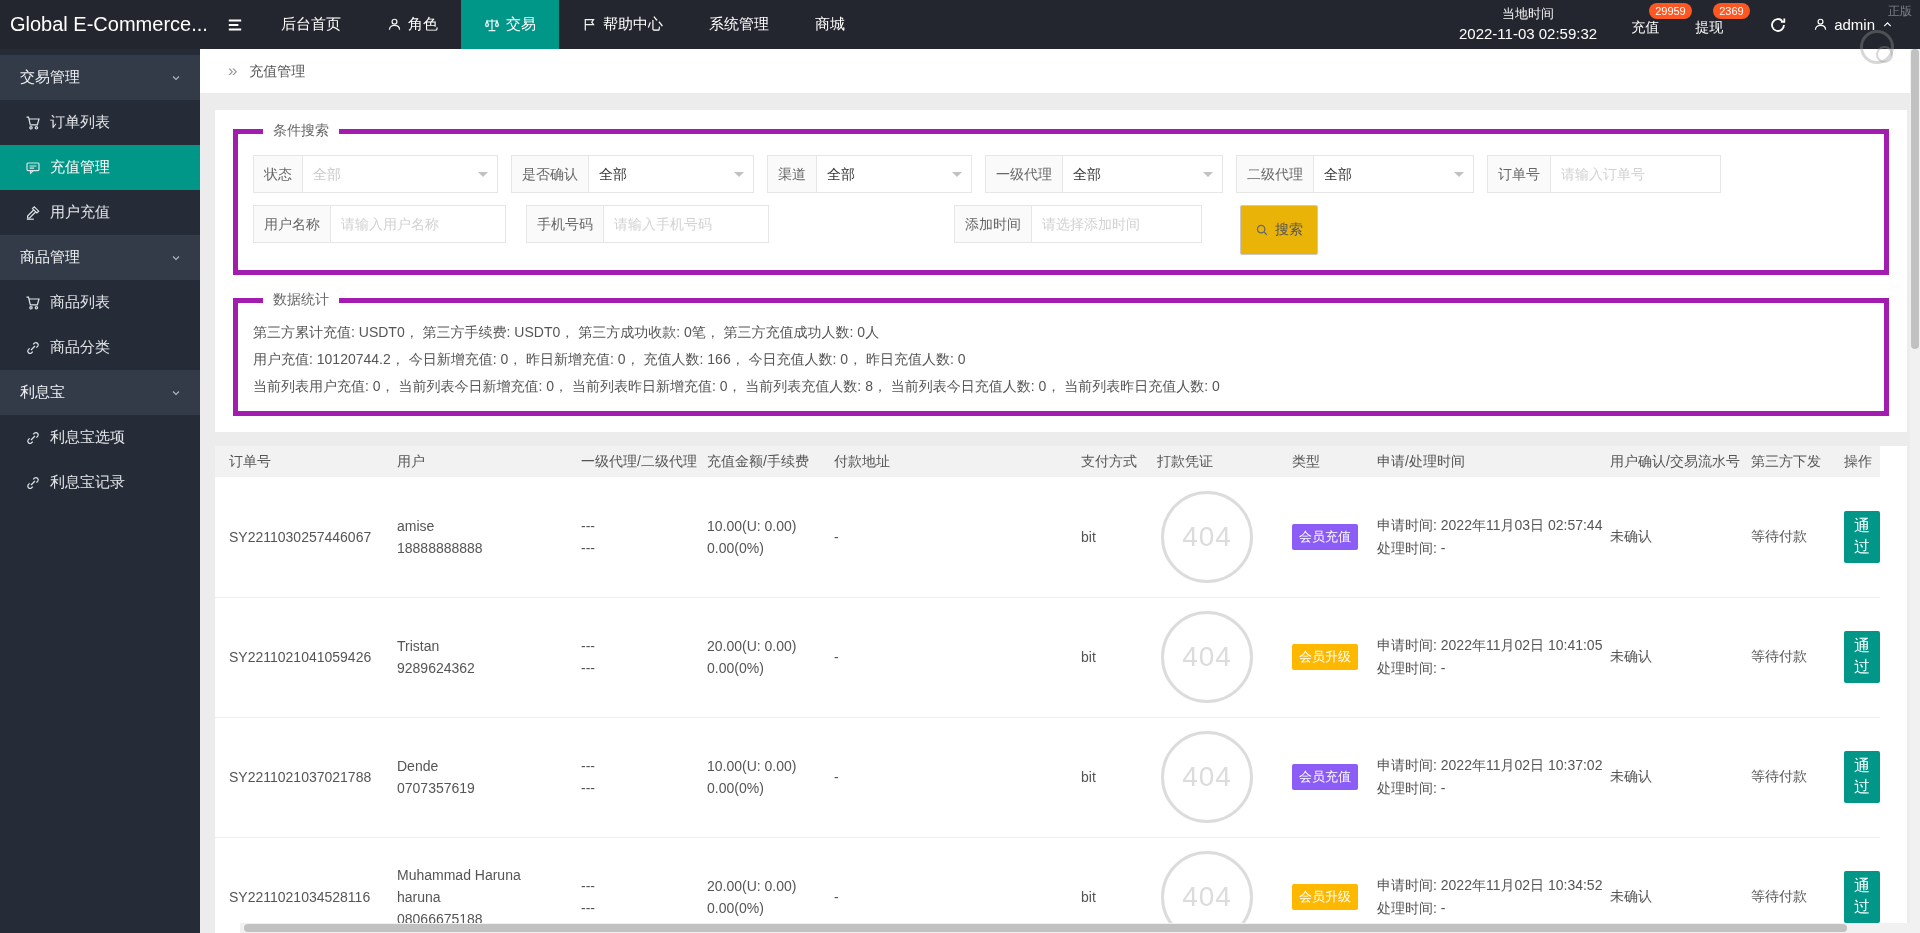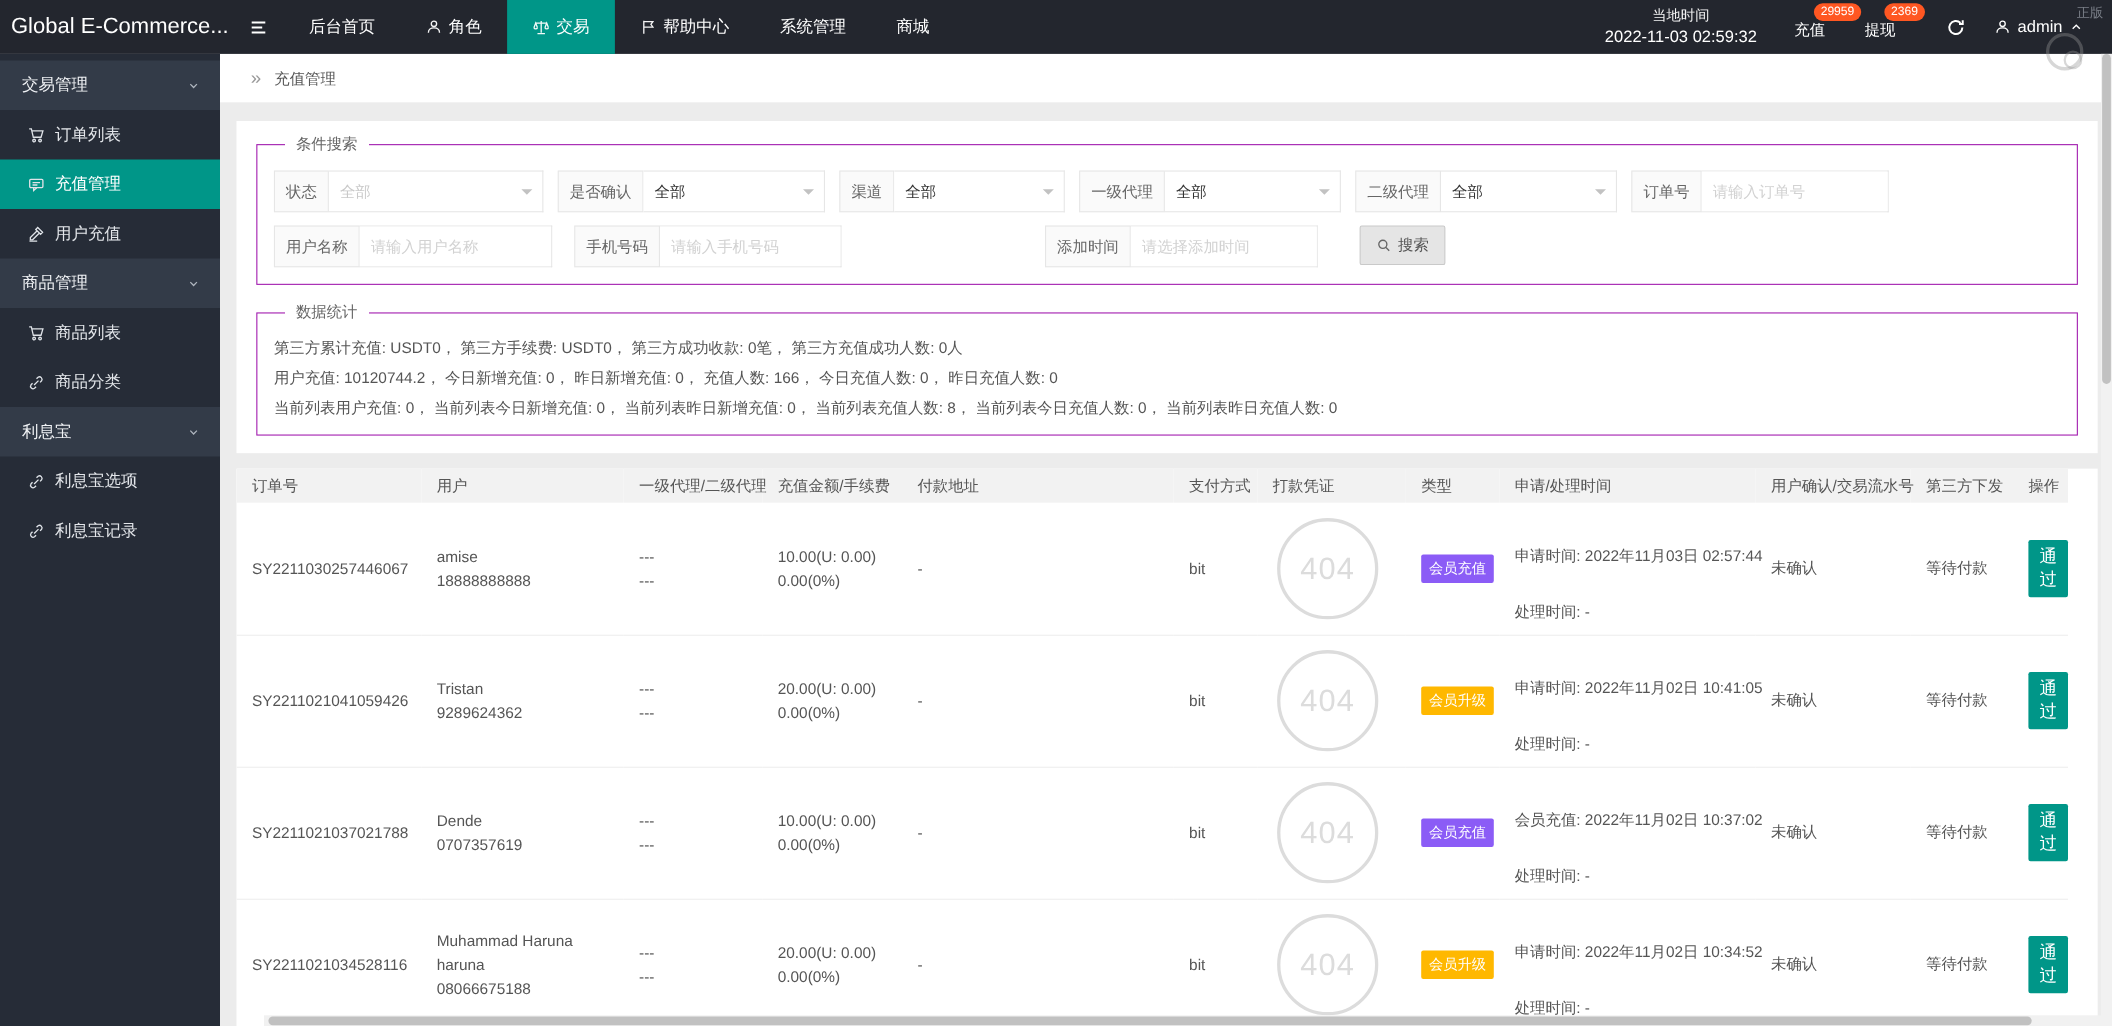--- a/index.html
+++ b/index.html
@@ -36,50 +36,50 @@
   .side-sub.active { background:#009688; color:#fff; }
 
   
   .main { position:absolute; left:200px; top:49px; width:1720px; height:884px; }
   .crumbbar { background:#fff; height:44px; line-height:44px; padding-left:28px; font-size:14px; color:#555; }
   .crumb-arrows { color:#999; font-size:17px; margin-right:8px; }
   .content { padding:17px 13px 0 15px; }
 
   .card { background:#fff; }
   .search-card { padding:12px 18px 16px; }
-  fieldset { border:1px solid #a21caf; padding:6px 15px 15px; }
+  fieldset { border:5px solid #a21caf; padding:6px 15px 15px; }
   legend { padding:0 10px; margin-left:10px; color:#666; font-size:14px; }
 
   .frow { display:flex; gap:13px; margin-top:9px; flex-wrap:nowrap; }
   .fgroup { display:flex; height:38px; }
   .flabel { background:#fafafa; border:1px solid #e6e6e6; color:#666; font-size:14px; padding:0 10px; line-height:36px; white-space:nowrap; }
   .fselect, .finput { position:relative; border:1px solid #e6e6e6; border-left:none; background:#fff; height:38px; }
   .fselect { line-height:36px; padding:0 26px 0 10px; font-size:14px; color:#333; cursor:pointer; }
   .fselect.muted { color:#c9c9c9; }
   .fselect .arrow { position:absolute; right:9px; top:16px; width:0; height:0; border:5px solid transparent; border-top-color:#c2c2c2; }
   .finput { border-left:none; }
   .finput input { border:none; outline:none; height:36px; width:100%; padding:0 10px; font-size:14px; color:#333; font-family:inherit; }
   .finput input::placeholder { color:#d2d2d2; }
-  .search-btn { height:36px; border:1px solid #c9c9c9; background:#e5e5e5; border-radius:2px; display:flex; align-items:center; gap:6px; padding:0 14px; font-size:14px; color:#555; cursor:pointer; }
+  .search-btn { height:50px; border:1px solid #c9c9c9; background:#eab308; border-radius:2px; display:flex; align-items:center; gap:6px; padding:0 14px; font-size:14px; color:#555; cursor:pointer; }
   .search-btn svg { color:#666; }
 
   .stats-fs { margin-top:16px; }
   .stat-line { font-size:14px; color:#555; margin-top:9px; }
 
   
   .table-card { margin-top:14px; overflow:hidden; height:540px; }
   table { border-collapse:collapse; table-layout:fixed; width:1665px; }
   th { background:#f2f2f2; font-weight:normal; font-size:14px; color:#555; text-align:left; height:31px; padding:0 0 0 14px; white-space:nowrap; }
   td { font-size:14px; color:#555; height:120px; padding:0 0 0 14px; border-bottom:1px solid #eeeeee; vertical-align:middle; }
   .two-line div { line-height:22px; }
   .img404 { width:92px; height:92px; border:3px solid #dcdcdc; border-radius:50%; display:flex; align-items:center; justify-content:center; font-size:28px; color:#dcdcdc; letter-spacing:1px; margin-left:4px; }
   .badge { display:inline-block; padding:4px 7px; border-radius:2px; color:#fff; font-size:13px; white-space:nowrap; }
   .badge--orange { background:#8b5cf6; }
   .badge--yellow { background:#ffb800; }
-  .time-cell div { line-height:23px; white-space:nowrap;margin-top:28px; }
+  .time-cell div { line-height:23px; white-space:nowrap; }
   .btn-pass { background:#009688; color:#fff; border:none; border-radius:2px; font-size:16px; padding:5px 8px; cursor:pointer; font-family:Liberation Sans, sans-serif; }
 
   
   .vscroll { position:absolute; right:0; top:49px; width:10px; height:884px; background:#f1f1f1; z-index:50; }
   .vscroll-thumb { position:absolute; top:0; left:1px; width:8px; height:300px; background:#c1c1c1; border-radius:4px; }
   .hscroll { position:absolute; left:240px; right:10px; bottom:0; height:10px; background:#f1f1f1; z-index:50; }
   .hscroll-thumb { position:absolute; top:1px; left:4px; width:96%; height:8px; background:#c1c1c1; border-radius:4px; }
 
   svg { display:block; }
 </style>
@@ -439,21 +439,21 @@
                 <div>10.00(U: 0.00)</div>
                 <div>0.00(0%)</div>
               </td>
             <td>-</td>
             <td>bit</td>
             <td>
                 <div class="img404">404</div>
               </td>
             <td><span class="badge badge--orange">会员充值</span></td>
             <td class="time-cell">
-                <div>会员充值: 2022年11月02日 10:37:02</div>
+                <div>申请时间: 2022年11月02日 10:37:02</div>
                 <div>处理时间: -</div>
               </td>
             <td>未确认</td>
             <td>等待付款</td>
             <td><button class="btn-pass">通过</button></td>
           </tr>
           <tr>
             <td>SY2211021034528116</td>
             <td class="two-line">
                 <div>Muhammad Haruna haruna</div>

